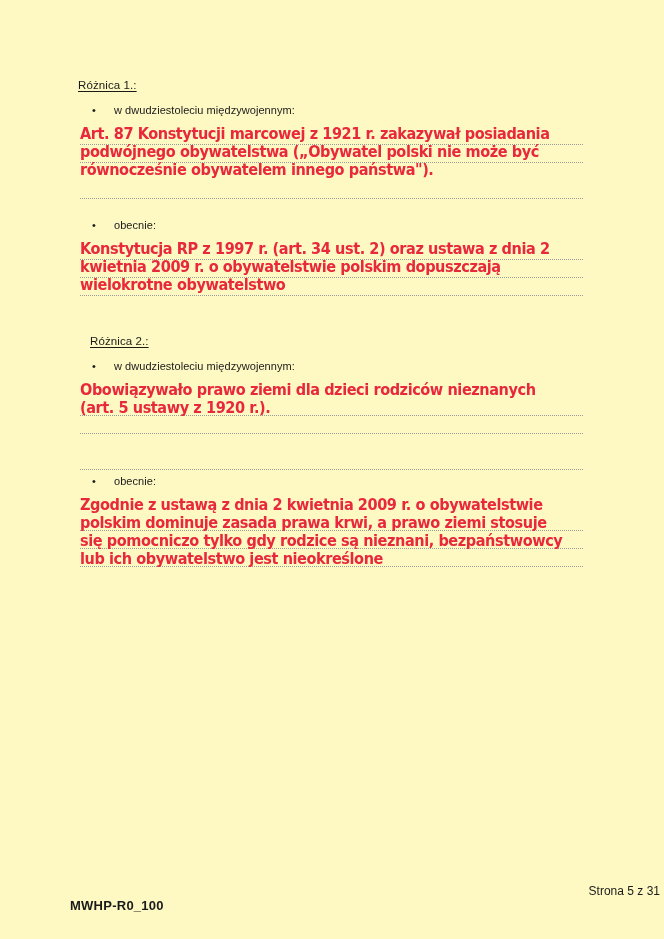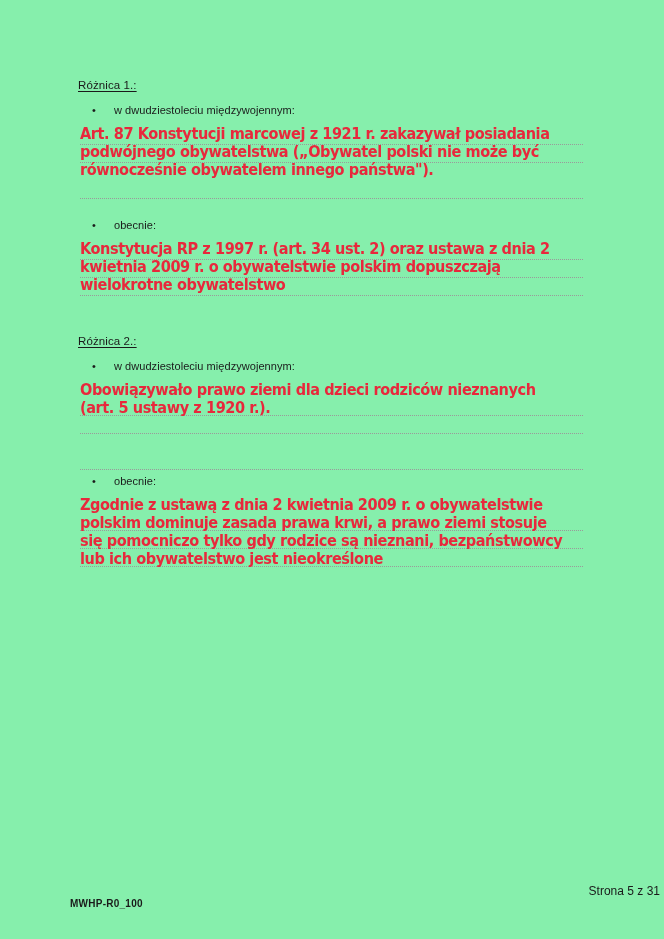--- a/index.html
+++ b/index.html
@@ -8,21 +8,21 @@
     background: #ffffff;
   }
   body {
     font-family: "Liberation Sans", sans-serif;
     color: #000000;
   }
   #page {
     position: relative;
     width: 664px;
     height: 939px;
-    background: #86efac;
+    background: #fef9c3;
     overflow: hidden;
   }
 
   
   .section-heading {
     position: absolute;
     left: 78px;
     font-size: 11.5px;
     line-height: 14px;
     color: #1a1a1a;
@@ -83,21 +83,21 @@
     left: 0;
     width: 660px;
     text-align: right;
     font-size: 12px;
     color: #1a1a1a;
   }
   .footer-code {
     position: absolute;
     left: 70px;
     font-family: "Liberation Sans", sans-serif;
-    font-size: 10px;
+    font-size: 13px;
     font-weight: bold;
     letter-spacing: 0.25px;
     color: #1a1a1a;
   }
 </style>
 </head>
 <body>
 
 <div id="page">
 
@@ -111,21 +111,21 @@
       <div class="rule" style="top: 415px;"></div>
       <div class="rule" style="top: 433px;"></div>
       <div class="rule" style="top: 469px;"></div>
       <div class="rule" style="top: 530px;"></div>
       <div class="rule" style="top: 548px;"></div>
       <div class="rule" style="top: 566px;"></div>
     </div>
 
   <div id="headings-layer">
       <div class="section-heading" style="top: 78px;">Różnica 1.:</div>
-      <div class="section-heading" style="top: 334px;">Różnica 2.:</div>
+      <div class="section-heading" style="top: 334px; margin-left: 12px;">Różnica 2.:</div>
     </div>
 
   <div id="prompts-layer">
       <div class="bullet-line" style="top: 103px;"><span class="bullet-dot">•</span><span class="bullet-text">w dwudziestoleciu międzywojennym:</span></div>
       <div class="bullet-line" style="top: 218px;"><span class="bullet-dot">•</span><span class="bullet-text">obecnie:</span></div>
       <div class="bullet-line" style="top: 359px;"><span class="bullet-dot">•</span><span class="bullet-text">w dwudziestoleciu międzywojennym:</span></div>
       <div class="bullet-line" style="top: 474px;"><span class="bullet-dot">•</span><span class="bullet-text">obecnie:</span></div>
     </div>
 
   <div id="answers-layer">

